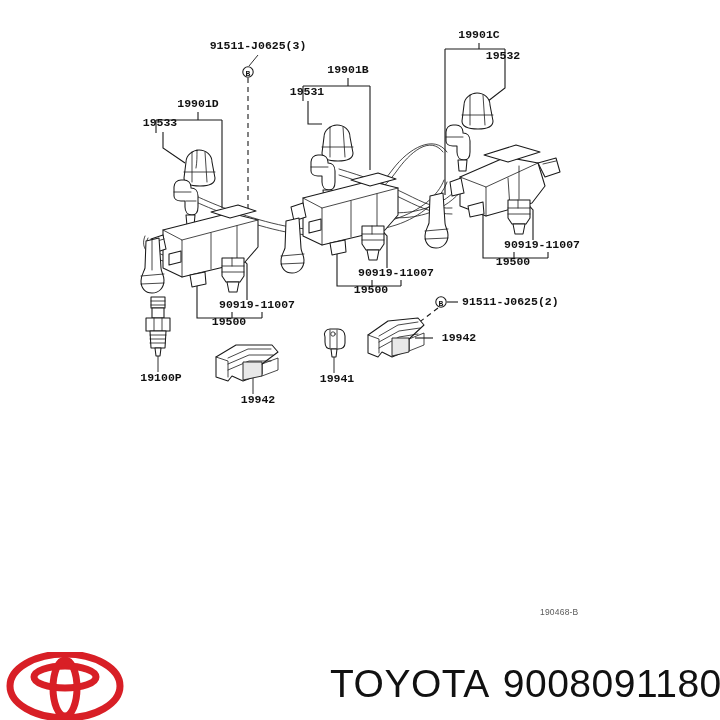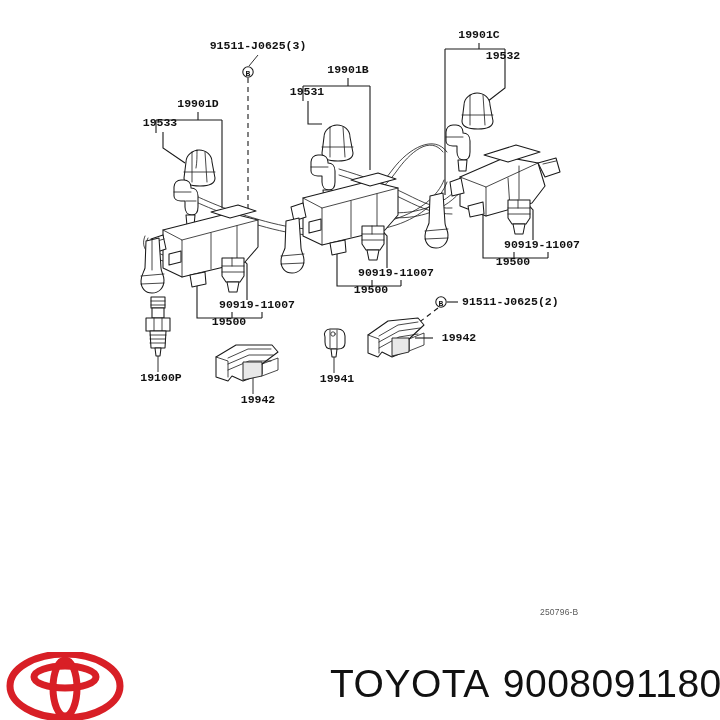--- a/index.html
+++ b/index.html
@@ -436,21 +436,21 @@
       <text class="lbl" x="513" y="265" text-anchor="middle">19500</text>
       <text class="lbl" x="161" y="381" text-anchor="middle">19100P</text>
       <text class="lbl" x="258" y="403" text-anchor="middle">19942</text>
       <text class="lbl" x="459" y="341" text-anchor="middle">19942</text>
       <text class="lbl" x="337" y="382" text-anchor="middle">19941</text>
       <text class="lbl" x="462" y="305" text-anchor="start">91511-J0625(2)</text>
     </g>
 
   </svg>
 
-  <div id="drawing-ref">250796-B</div>
+  <div id="drawing-ref">190468-B</div>
 
   <div id="footer">
 
     <div id="logo-wrap">
       <svg viewBox="0 0 118 68" width="118" height="68">
         <g fill="none" stroke="#d81f26">
           <ellipse cx="59" cy="34" rx="55" ry="32" stroke-width="7"></ellipse>
           <ellipse cx="59" cy="25" rx="31" ry="11" stroke-width="7"></ellipse>
           <ellipse cx="59" cy="36" rx="12" ry="28" stroke-width="7"></ellipse>
         </g>

